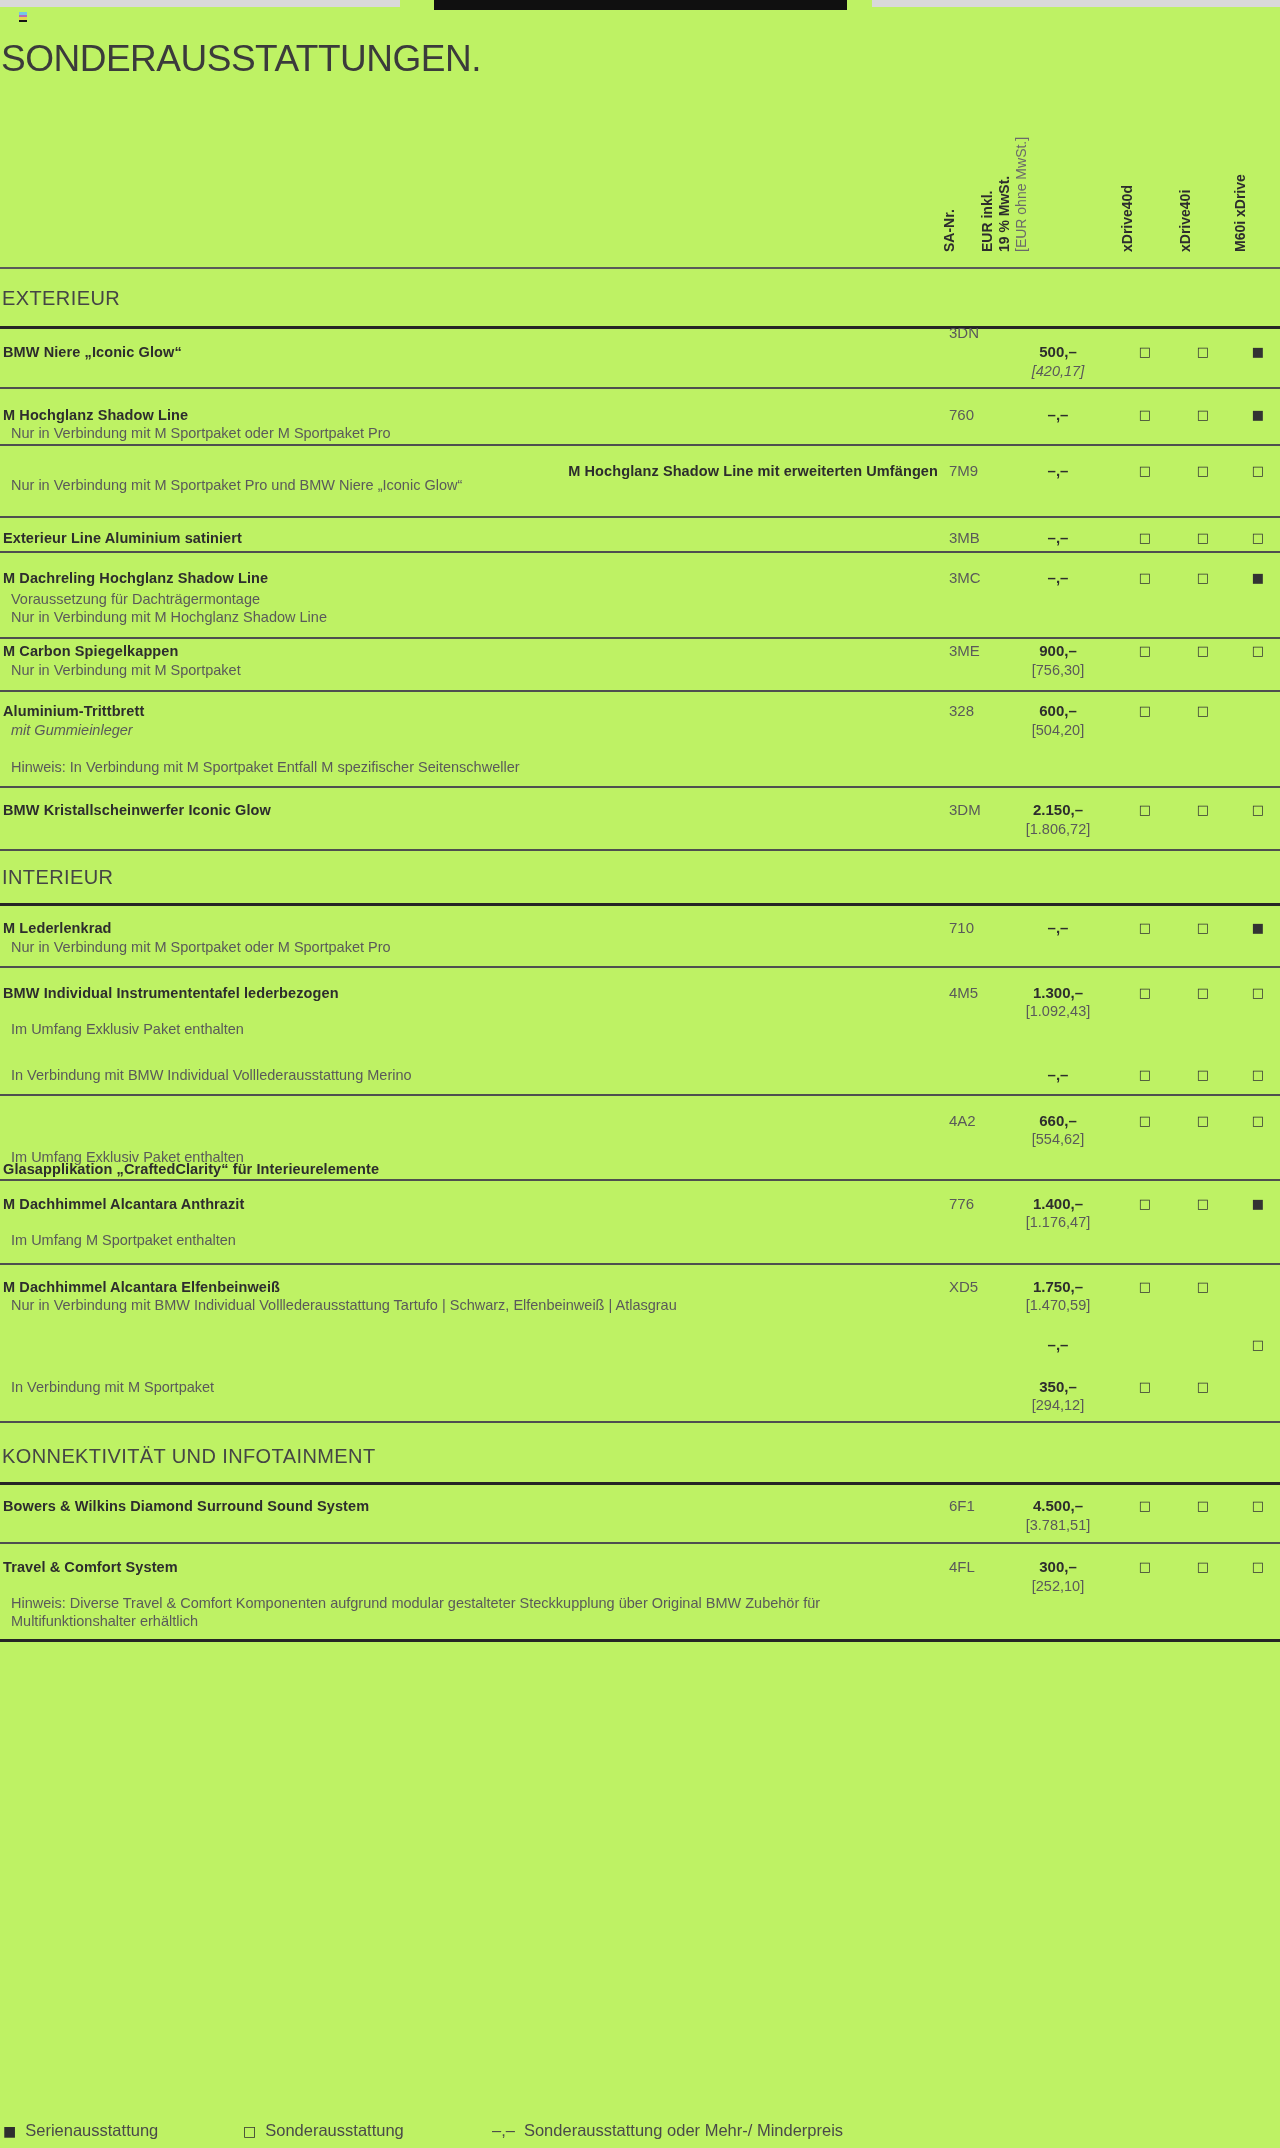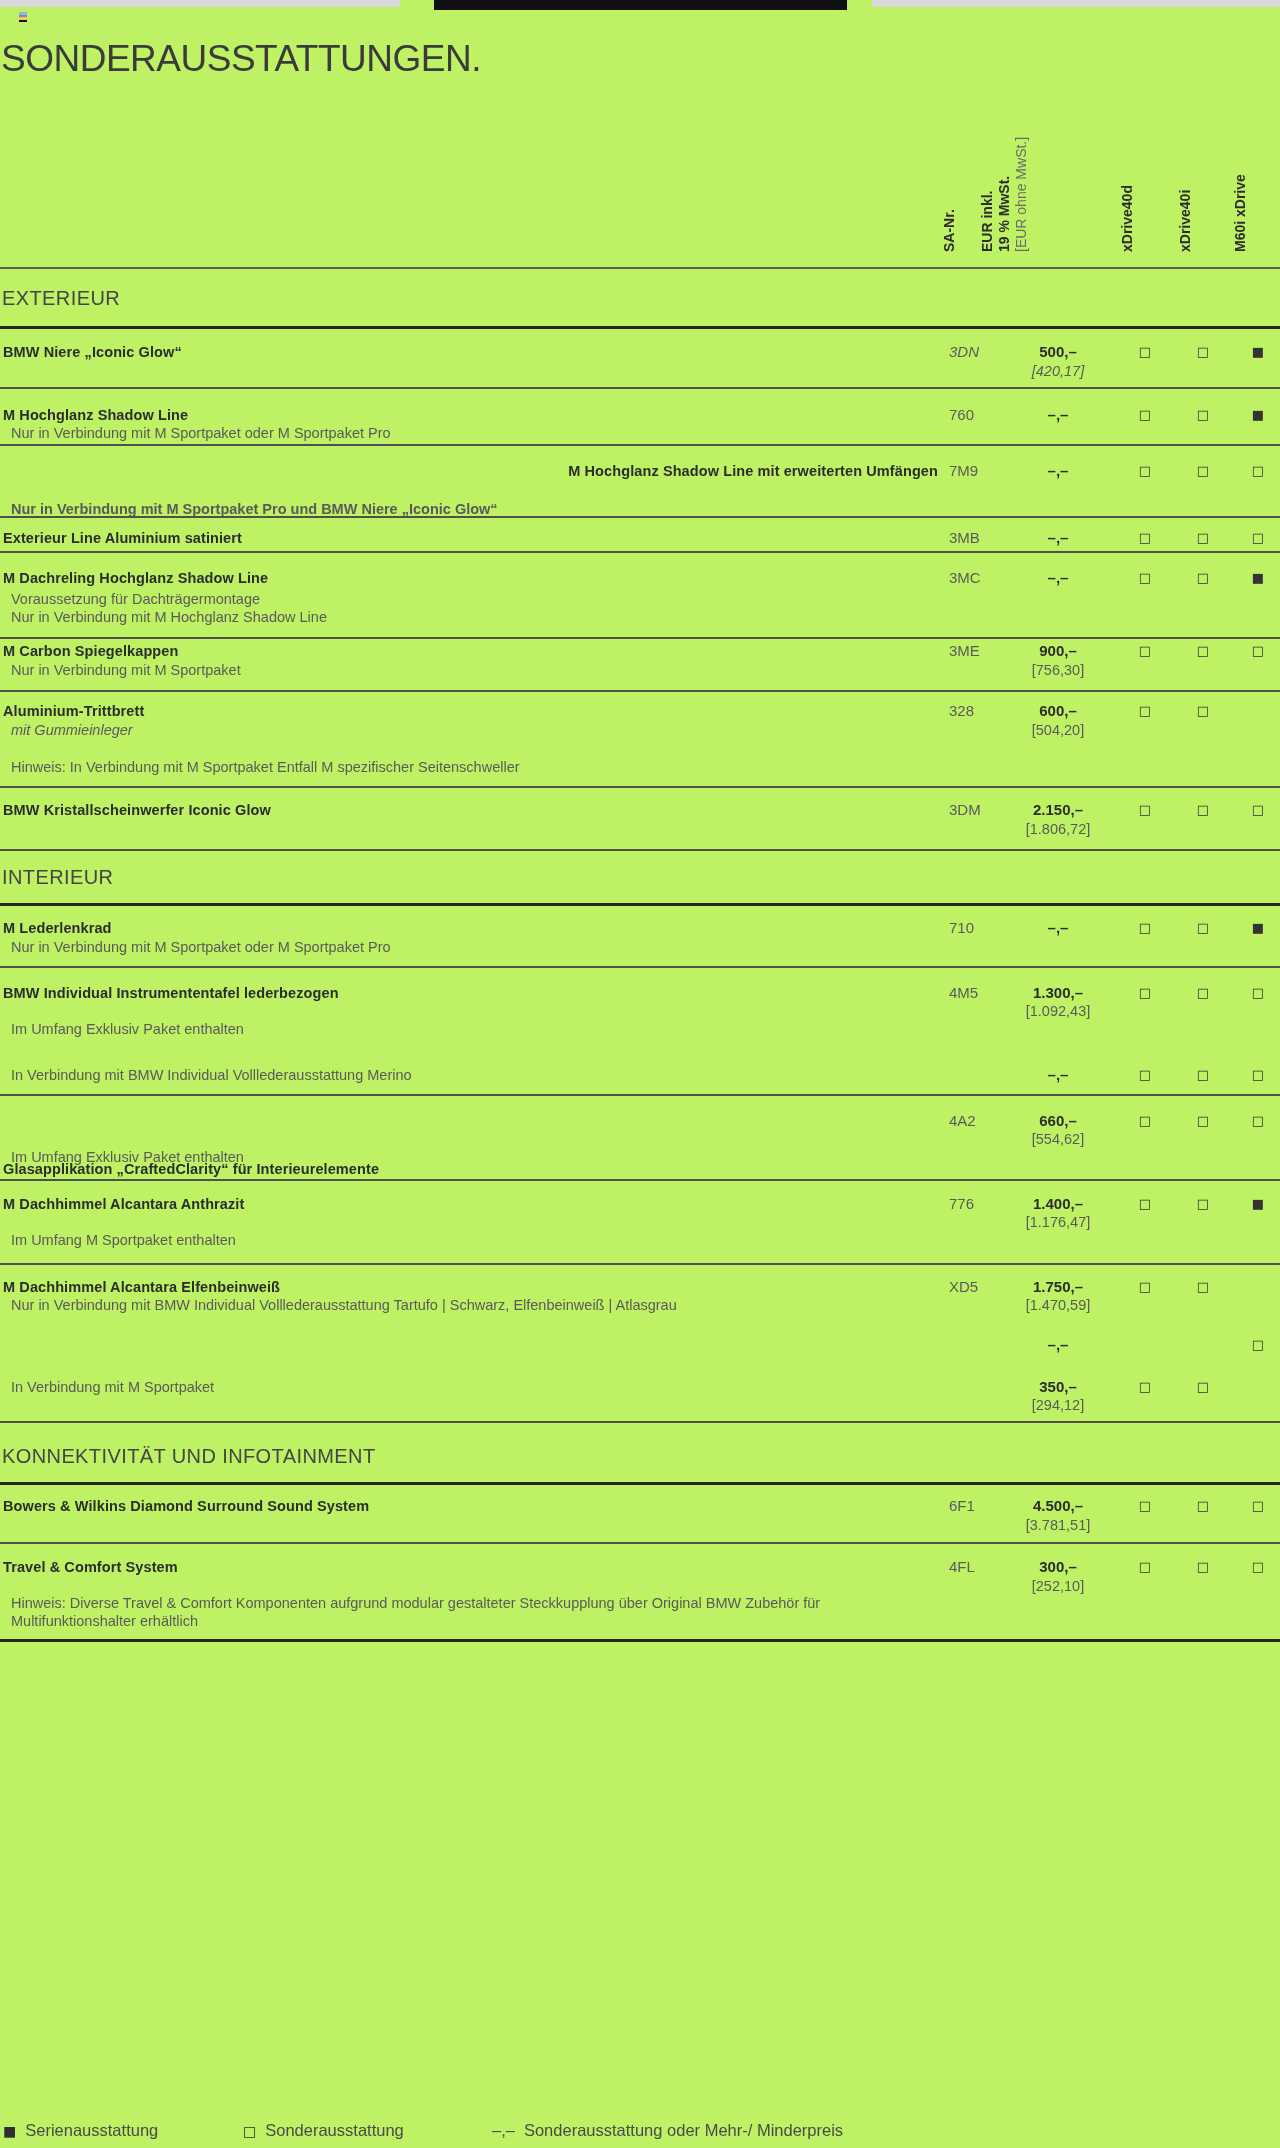--- a/index.html
+++ b/index.html
@@ -92,39 +92,39 @@
   <div class="abs vlabel" style="left:1136px; top:235px;">xDrive40d</div>
   <div class="abs vlabel" style="left:1194px; top:235px;">xDrive40i</div>
   <div class="abs vlabel" style="left:1249px; top:235px;">M60i xDrive</div>
 
   <div class="abs hdr-rule" style="top:267px;"></div>
 
   <div class="abs section-label" style="top:287px;">EXTERIEUR</div>
   <div class="abs thick" style="top:326px;"></div>
 
   <div class="abs t" style="top:343px; width:935px;">BMW Niere „Iconic Glow“</div>
-  <div class="abs sa" style="top:343px;font-style:italic;">3DN</div>
+  <div class="abs sa" style="top:324px;">3DN</div>
   <div class="abs p price" style="top:343px;">500,–</div>
   <div class="abs pn price" style="top:362px;font-style:italic;">[420,17]</div>
   <div class="abs mk c1" style="top:343px;">□</div>
   <div class="abs mk c2" style="top:343px;">□</div>
   <div class="abs mk c3" style="top:343px;">■</div>
   <div class="abs sep" style="top:387px;"></div>
 
   <div class="abs t" style="top:406px; width:935px;">M Hochglanz Shadow Line</div>
   <div class="abs s" style="top:424px; width:935px;">Nur in Verbindung mit M Sportpaket oder M Sportpaket Pro</div>
   <div class="abs sa" style="top:406px;">760</div>
   <div class="abs p price" style="top:406px;">–,–</div>
   <div class="abs mk c1" style="top:406px;">□</div>
   <div class="abs mk c2" style="top:406px;">□</div>
   <div class="abs mk c3" style="top:406px;">■</div>
   <div class="abs sep" style="top:444px;"></div>
 
   <div class="abs t" style="top:462px; width:935px;text-align:right;">M Hochglanz Shadow Line mit erweiterten Umfängen</div>
-  <div class="abs s" style="top:500px; width:935px;font-weight:bold;">Nur in Verbindung mit M Sportpaket Pro und BMW Niere „Iconic Glow“</div>
+  <div class="abs s" style="top:476px; width:935px;">Nur in Verbindung mit M Sportpaket Pro und BMW Niere „Iconic Glow“</div>
   <div class="abs sa" style="top:462px;">7M9</div>
   <div class="abs p price" style="top:462px;">–,–</div>
   <div class="abs mk c1" style="top:462px;">□</div>
   <div class="abs mk c2" style="top:462px;">□</div>
   <div class="abs mk c3" style="top:462px;">□</div>
   <div class="abs sep" style="top:516px;"></div>
 
   <div class="abs t" style="top:529px; width:935px;">Exterieur Line Aluminium satiniert</div>
   <div class="abs sa" style="top:529px;">3MB</div>
   <div class="abs p price" style="top:529px;">–,–</div>

